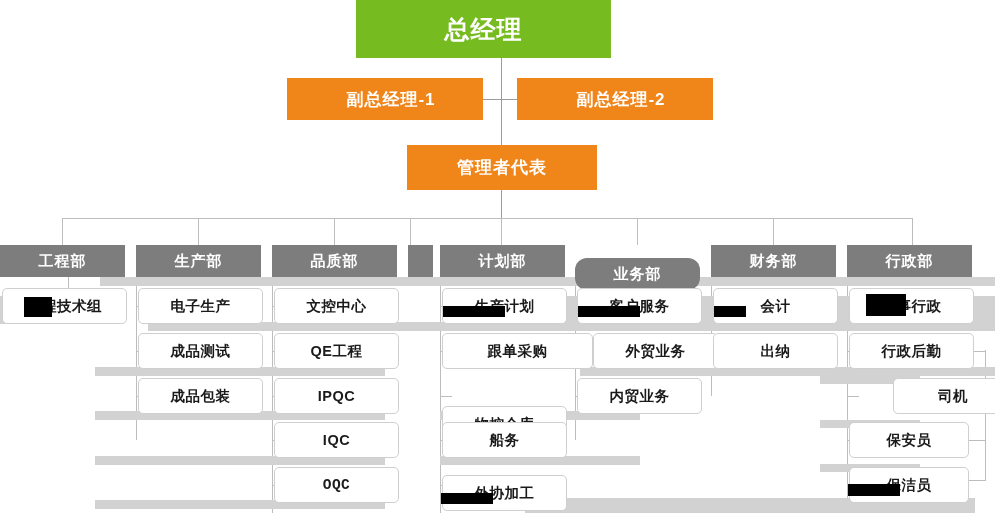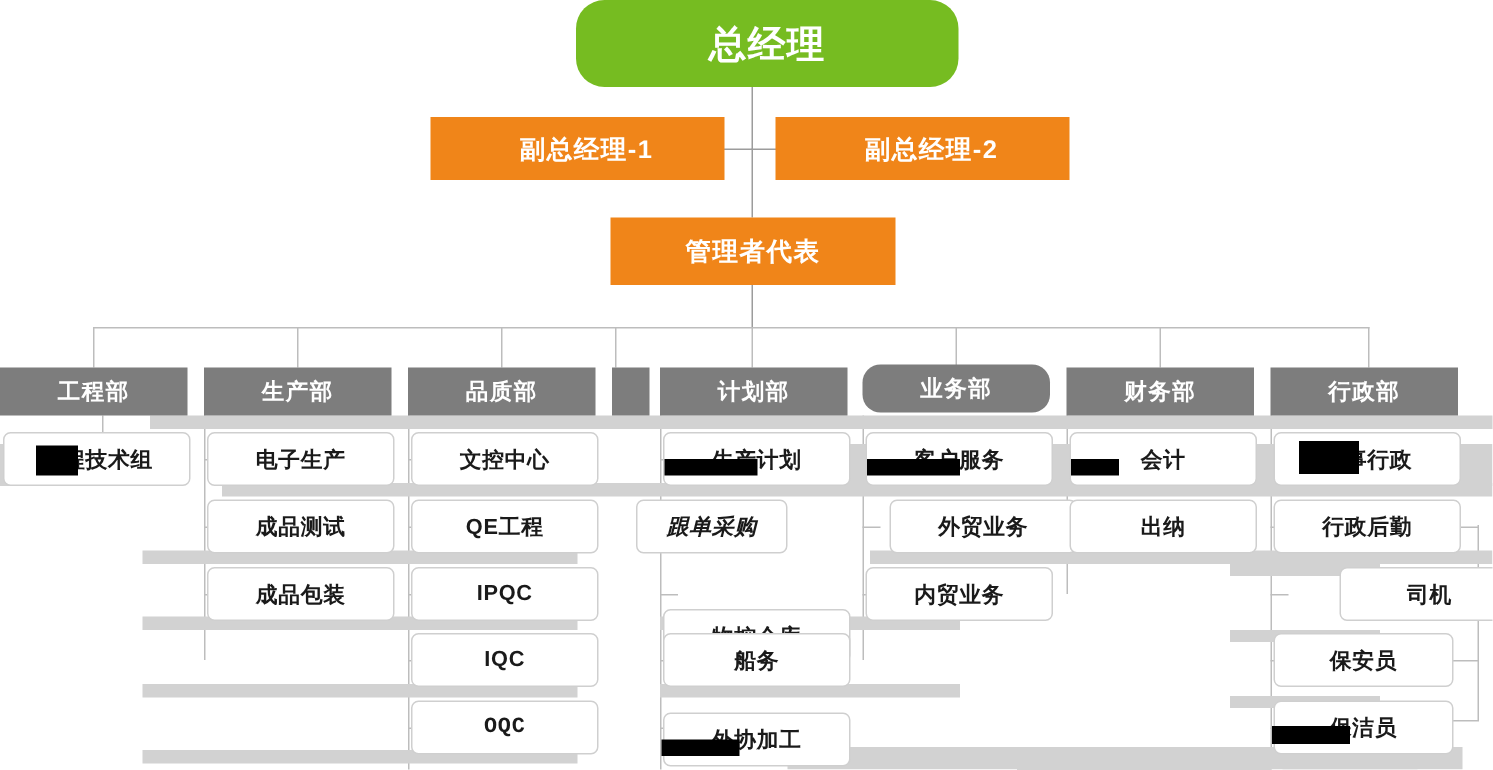--- a/index.html
+++ b/index.html
@@ -151,21 +151,21 @@
   <div class="shadow-band" style="left:95px;top:411px;width:290px;height:9px;"></div>
   <div class="shadow-band" style="left:440px;top:411px;width:200px;height:9px;"></div>
   <div class="shadow-band" style="left:820px;top:420px;width:100px;height:8px;"></div>
   <div class="shadow-band" style="left:95px;top:456px;width:290px;height:9px;"></div>
   <div class="shadow-band" style="left:440px;top:456px;width:200px;height:9px;"></div>
   <div class="shadow-band" style="left:820px;top:464px;width:100px;height:8px;"></div>
   <div class="shadow-band" style="left:95px;top:500px;width:290px;height:9px;"></div>
   <div class="shadow-band" style="left:525px;top:498px;width:420px;height:15px;"></div>
   <div class="shadow-band" style="left:855px;top:498px;width:120px;height:15px;"></div>
 
-  <div class="node root" style="left:384px;top:0px;width:255px;height:58px;border-radius:19px;">
+  <div class="node root" style="left:356px;top:0px;width:255px;height:58px;">
     <span>总经理</span>
   </div>
 
   <div class="node vp" style="left:287px;top:78px;width:196px;height:42px;">
     <span>副总经理-1</span>
   </div>
 
   <div class="node vp" style="left:517px;top:78px;width:196px;height:42px;">
     <span>副总经理-2</span>
   </div>
@@ -182,21 +182,21 @@
   </div>
   <div class="dept" style="left:272px;top:245px;width:125px;height:32px;">
     <span>品质部</span>
   </div>
   <div class="dept" style="left:408px;top:245px;width:25px;height:32px;">
     <span></span>
   </div>
   <div class="dept" style="left:440px;top:245px;width:125px;height:32px;">
     <span>计划部</span>
   </div>
-  <div class="dept" style="left:575px;top:243px;width:125px;height:32px;border-radius:12px;">
+  <div class="dept" style="left:575px;top:258px;width:125px;height:32px;border-radius:12px;">
     <span>业务部</span>
   </div>
   <div class="dept" style="left:711px;top:245px;width:125px;height:32px;">
     <span>财务部</span>
   </div>
   <div class="dept" style="left:847px;top:245px;width:125px;height:32px;">
     <span>行政部</span>
   </div>
 
   <div class="leaf" style="left:2px;top:288px;width:125px;height:36px;">
@@ -227,21 +227,21 @@
     <span class="txt">IQC</span>
   </div>
   <div class="leaf" style="left:274px;top:467px;width:125px;height:36px;font-family:Liberation Mono, monospace;">
     <span class="txt">OQC</span>
   </div>
 
   <div class="leaf" style="left:442px;top:288px;width:125px;height:36px;">
     <span class="txt">生产计划</span>
     <span class="redact" style="left:0px;top:17px;width:62px;height:11px;"></span>
   </div>
-  <div class="leaf" style="left:424px;top:333px;width:101px;height:36px;font-style:italic;">
+  <div class="leaf" style="left:442px;top:333px;width:151px;height:36px;">
     <span class="txt">跟单采购</span>
   </div>
   <div class="leaf" style="left:442px;top:378px;width:125px;height:36px;margin-top:28px;">
     <span class="txt">物控仓库</span>
   </div>
   <div class="leaf" style="left:442px;top:422px;width:125px;height:36px;font-family:Liberation Serif, serif;">
     <span class="txt">船务</span>
   </div>
   <div class="leaf" style="left:442px;top:475px;width:125px;height:36px;">
     <span class="txt">外协加工</span>

